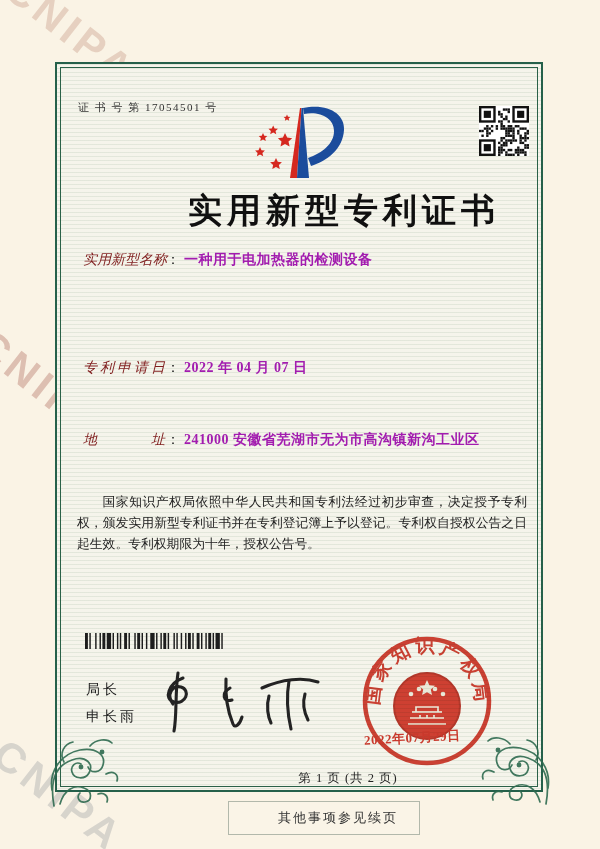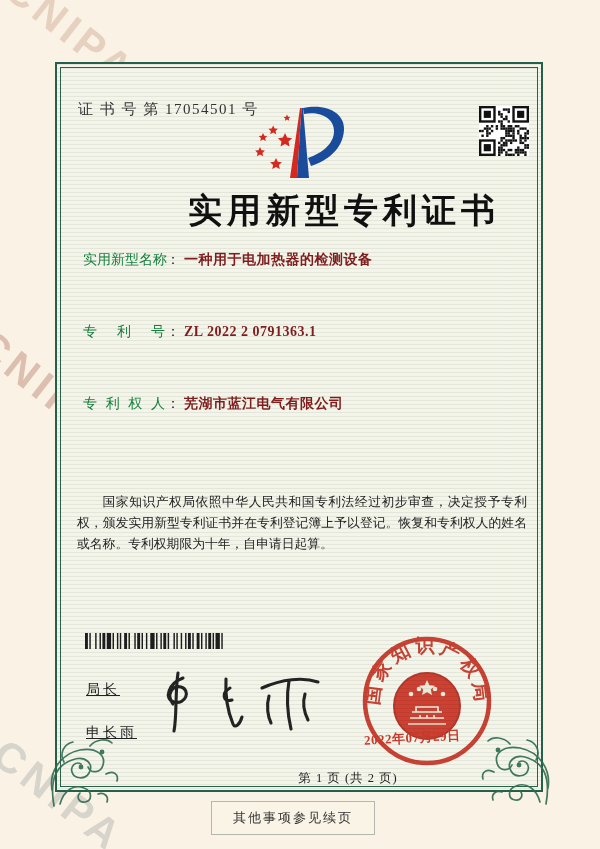--- a/index.html
+++ b/index.html
@@ -38,57 +38,57 @@
     box-sizing:border-box;
   }
   .frame-inner{
     position:absolute;left:3px;top:3px;right:3px;bottom:3px;
     border:1px solid #2a6148;pointer-events:none;
   }
 
   
   .cert-no{
     position:absolute;left:78px;top:100px;
-    font-size:15px;letter-spacing:1.5px;color:#333;
+    font-size:11px;letter-spacing:1.5px;color:#333;
   }
   .logo{position:absolute;left:248px;top:102px;width:104px;height:80px;}
   .qr{position:absolute;left:479px;top:106px;width:50px;height:50px;background:#fff;}
   .title{
     position:absolute;left:0;top:188px;width:600px;
     text-align:center;font-size:34px;font-weight:bold;color:#101010;
     letter-spacing:5px;
     margin-left:44px;
   }
 
   
   .field{position:absolute;left:83px;font-size:14px;white-space:nowrap;}
   .flabel{
-    display:inline-block;width:82px;color:#15803d;
-    text-align:justify;text-align-last:justify;vertical-align:top;
+    display:inline-block;width:82px;color:#7f1d1d;
+    text-align:justify;text-align-last:justify;vertical-align:top;font-style:italic;
   }
   .fcolon{display:inline-block;margin:0 4px 0 1px;color:#222;}
-  .fvalue{font-weight:600;color:#7f1d1d;letter-spacing:.5px;}
+  .fvalue{font-weight:600;color:#a21caf;letter-spacing:.5px;}
   .grant2{position:absolute;left:293px;top:0;}
 
   
   .body-text{
     position:absolute;left:77px;top:492px;width:450px;
     font-size:12.8px;line-height:21px;text-align:justify;color:#222;
   }
   .body-text p{margin:0;text-indent:2em;}
 
   .barcode{position:absolute;left:85px;top:633px;width:158px;height:16px;}
 
   
   .director{
     position:absolute;left:86px;top:681px;
     font-family:"Liberation Sans","DejaVu Sans",sans-serif;
     font-size:14px;font-weight:500;letter-spacing:3px;color:#222;
   }
-  .director div{margin-bottom:25px;text-decoration:underline;}
+  .director div{margin-bottom:9px;}
   .signature{position:absolute;left:150px;top:666px;width:180px;height:72px;}
 
   
   .seal{position:absolute;left:360px;top:634px;width:134px;height:134px;opacity:.95;mix-blend-mode:multiply;}
   .seal-date{
     position:absolute;left:364px;top:728px;width:140px;
     color:#c9392c;font-size:13px;font-weight:bold;letter-spacing:.5px;
     transform:rotate(-3deg);white-space:nowrap;
   }
 
@@ -96,24 +96,24 @@
   .orn{position:absolute;width:80px;height:80px;}
   .orn-bl{left:46px;top:732px;}
   .orn-br{left:474px;top:730px;transform:scaleX(-1);}
 
   
   .page-info{
     position:absolute;left:0;top:770px;width:600px;text-align:center;
     font-size:12.5px;letter-spacing:1px;color:#222;padding-left:48px;
   }
   .note-box{
-    position:absolute;left:211px;top:801px;width:162px;height:32px;
+    position:absolute;left:228px;top:801px;width:162px;height:32px;
     border:1px solid rgba(140,152,138,.65);
     display:flex;align-items:center;justify-content:center;
-    font-size:13px;letter-spacing:2px;color:#333;background:rgba(250,246,234,.5);
+    font-size:13px;letter-spacing:2px;color:#333;background:rgba(250,246,234,.5);padding-left:28px;
   }
 </style>
 </head>
 <body>
 
 <div class="page">
 
   <div class="wm wm1">CNIPA</div>
   <div class="wm wm2">CNIPA</div>
   <div class="wm wm3">CNIPA</div>
@@ -273,29 +273,29 @@
       <rect x="0" y="33.333333333333336" width="16.666666666666668" height="16.666666666666668" fill="#111"></rect>
       <rect x="2.380952380952381" y="35.714285714285715" width="11.904761904761905" height="11.904761904761905" fill="#fff"></rect>
       <rect x="4.761904761904762" y="38.095238095238095" width="7.142857142857142" height="7.142857142857142" fill="#111"></rect>
     </svg>
 
   <div class="title">实用新型专利证书</div>
 
   <div class="field" style="top:251px">
     <span class="flabel">实用新型名称</span><span class="fcolon">：</span><span class="fvalue">一种用于电加热器的检测设备</span>
   </div>
-  <div class="field" style="top:323px">
-    <span class="flabel">专利号</span><span class="fcolon">：</span><span class="fvalue">ZL 2022 2 0791363.1</span>
-  </div>
-  <div class="field" style="top:395px">
-    <span class="flabel">专利权人</span><span class="fcolon">：</span><span class="fvalue">芜湖市蓝江电气有限公司</span>
+  <div class="field" style="top:359px">
+    <span class="flabel">专利申请日</span><span class="fcolon">：</span><span class="fvalue">2022 年 04 月 07 日</span>
+  </div>
+  <div class="field" style="top:431px">
+    <span class="flabel">地址</span><span class="fcolon">：</span><span class="fvalue">241000 安徽省芜湖市无为市高沟镇新沟工业区</span>
   </div>
 
   <div class="body-text">
-    <p>国家知识产权局依照中华人民共和国专利法经过初步审查，决定授予专利权，颁发实用新型专利证书并在专利登记簿上予以登记。恢复和专利权人的姓名或名称。专利权期限为十年，自申请日起算。</p>
+    <p>国家知识产权局依照中华人民共和国专利法经过初步审查，决定授予专利权，颁发实用新型专利证书并在专利登记簿上予以登记。专利权自授权公告之日起生效。专利权期限为十年，授权公告号。</p>
   </div>
 
   <svg class="barcode" id="barcode" viewBox="0 0 158 16" preserveAspectRatio="none">
       <rect x="0" y="0" width="2.9" height="16" fill="#1d1d1d"></rect>
       <rect x="4.35" y="0" width="1.45" height="16" fill="#1d1d1d"></rect>
       <rect x="10.149999999999999" y="0" width="1.45" height="16" fill="#1d1d1d"></rect>
       <rect x="14.499999999999998" y="0" width="1.45" height="16" fill="#1d1d1d"></rect>
       <rect x="17.4" y="0" width="2.9" height="16" fill="#1d1d1d"></rect>
       <rect x="21.749999999999996" y="0" width="4.35" height="16" fill="#1d1d1d"></rect>
       <rect x="27.549999999999994" y="0" width="1.45" height="16" fill="#1d1d1d"></rect>

